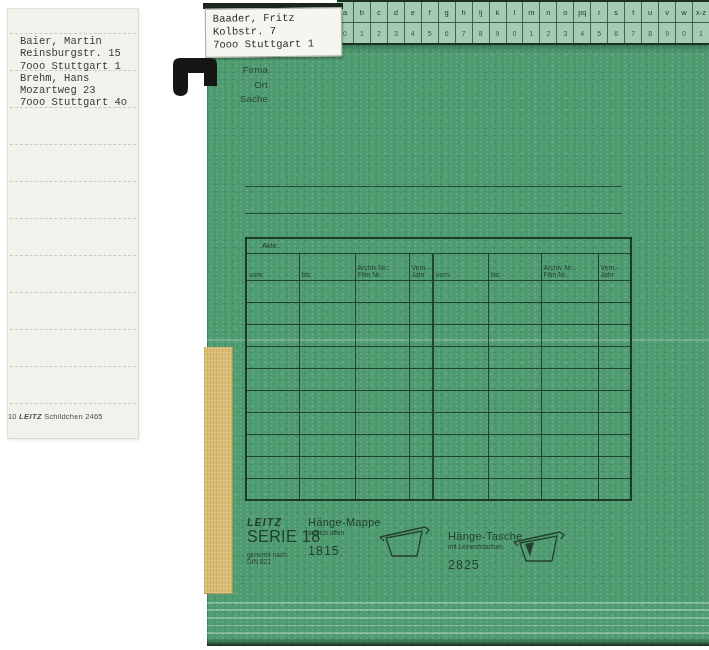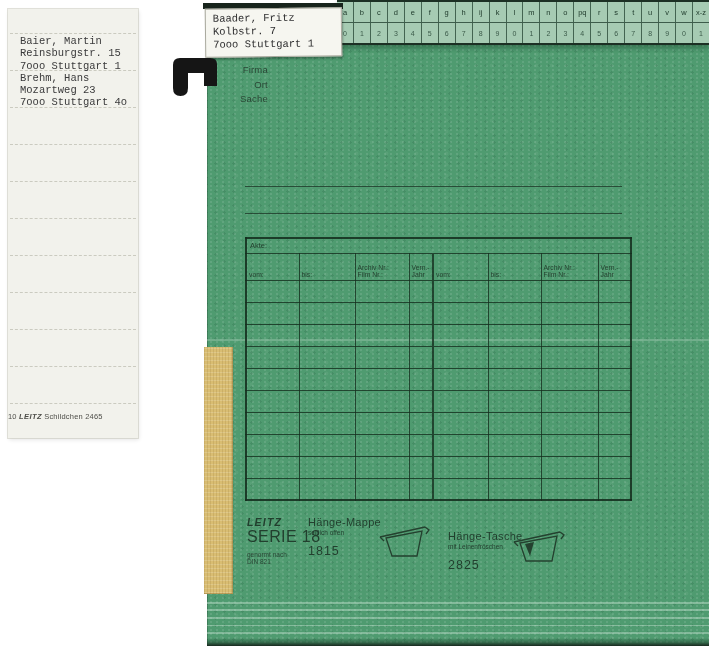--- a/index.html
+++ b/index.html
@@ -64,21 +64,21 @@
   .rule { position:absolute; left:245px; width:377px; height:1px;
           background:rgba(25,50,35,.75); }
 
   
   .akte-table { position:absolute; left:245px; top:237px; width:385px;
                 border-collapse:collapse; table-layout:fixed; color:#24412f;
                 border:2px solid rgba(20,46,30,.88); }
   .akte-table th, .akte-table td { border:1px solid rgba(20,46,30,.80);
                 font-weight:normal; text-align:left; }
   .akte-table .mid { border-left-width:2px; }
-  .akte-row td { height:15px; font-size:7.5px; padding-left:3px;margin-top:43px; }
+  .akte-row td { height:15px; font-size:7.5px; padding-left:15px;margin-top:43px; }
   .hdr th { height:27px; vertical-align:bottom; padding:1px 2px;
             font-size:6.8px; line-height:7.5px; }
   .akte-table tbody td { height:22px; }
 
   
   .brand-block { position:absolute; left:247px; top:516px; color:#223f2e; }
   .brand-logo  { font-size:10.5px; font-weight:bold; font-style:italic; letter-spacing:1.2px; }
   .brand-series{ font-size:16px; font-weight:normal; letter-spacing:.4px; }
   .din { position:absolute; left:247px; top:551px; font-size:6.5px;
          line-height:7.2px; color:#2a4635; }

